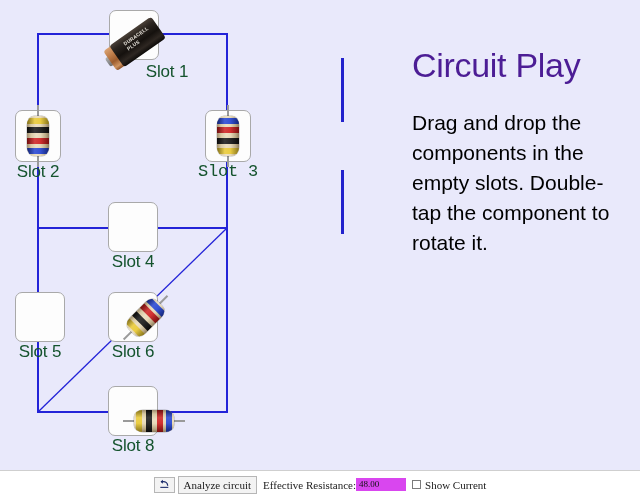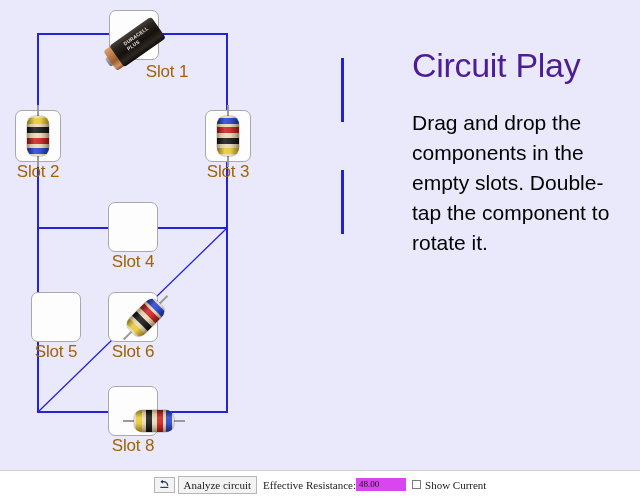--- a/index.html
+++ b/index.html
@@ -67,21 +67,21 @@
     width: 50px;
     height: 50px;
   }
   .slot-label {
     position: absolute;
     left: 50%;
     transform: translateX(-50%);
     white-space: nowrap;
     font-family: "Liberation Sans", sans-serif;
     font-size: 17px;
-    color: #a16207;
+    color: #14532d;
     letter-spacing: -0.2px;
   }
 
   
   .resistor {
     position: absolute;
     left: 50%;
     top: 50%;
   }
   .res-inner {
@@ -346,29 +346,29 @@
           <div class="res-lead top"></div>
           <div class="res-lead bot"></div>
           <div class="res-body">
             <div class="band" style="top:2px;  height:6px; background:#1f3fd0;"></div>
             <div class="band" style="top:11px; height:6px; background:#cc1a1a;"></div>
             <div class="band" style="top:22px; height:6px; background:#111111;"></div>
             <div class="band" style="top:32px; height:6px; background:#e8c72e;"></div>
           </div>
         </div>
       </div>
-      <div class="slot-label" style="top:52px;">Slot 3</div>
+      <div class="slot-label" style="top:52px;font-family:Liberation Mono, monospace;">Slot 3</div>
     </div>
 
     <div class="slot" style="left:108px; top:202px; width:50px; height:44px;">
       <div class="slot-box sq"></div>
       <div class="slot-label" style="top:50px;">Slot 4</div>
     </div>
 
-    <div class="slot" style="left:15px; top:292px; width:50px; height:50px;margin-left:16px;">
+    <div class="slot" style="left:15px; top:292px; width:50px; height:50px;">
       <div class="slot-box sq"></div>
       <div class="slot-label" style="top:50px;">Slot 5</div>
     </div>
 
     <div class="slot" style="left:108px; top:292px; width:50px; height:50px;">
       <div class="slot-box sq"></div>
       <div class="resistor" style="transform:rotate(45deg);">
         <div class="res-inner">
           <div class="res-lead top"></div>
           <div class="res-lead bot"></div>

